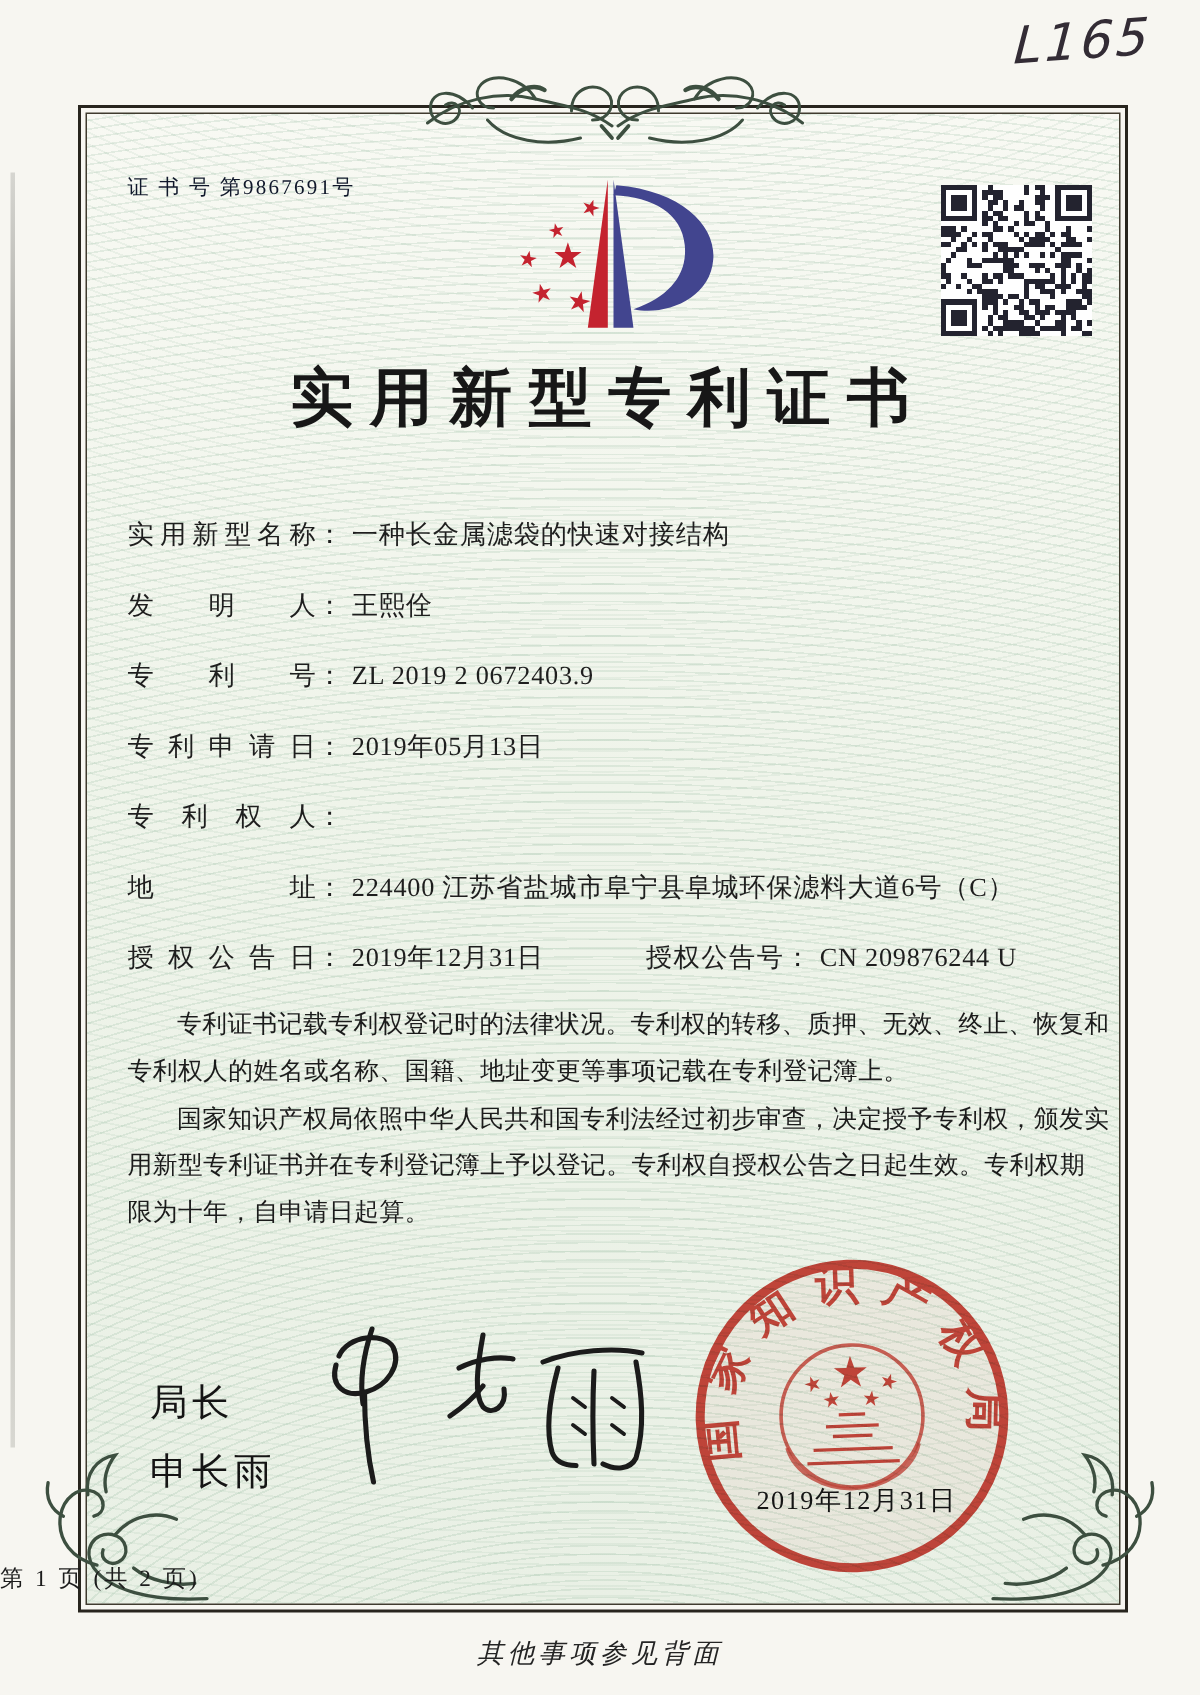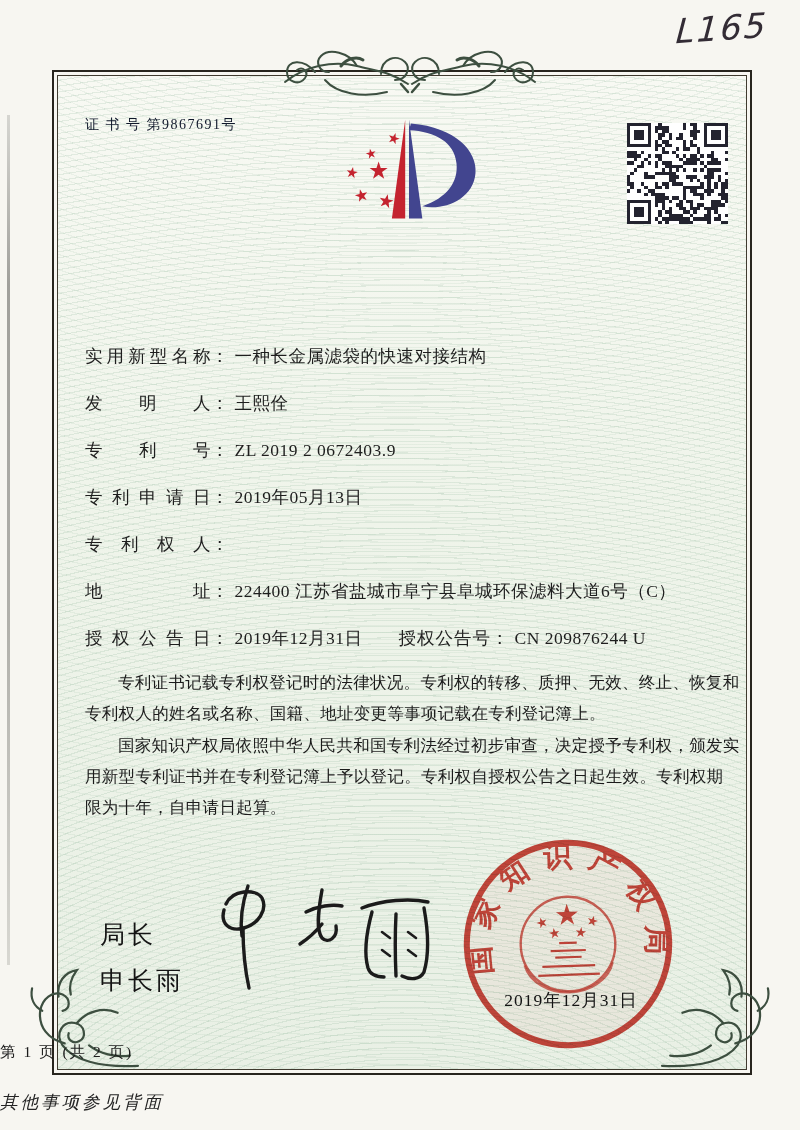--- a/index.html
+++ b/index.html
@@ -50,31 +50,31 @@
   }
   .fields { position:absolute; left:85px; top:343px; right:58px; }
   .frow { display:flex; align-items:baseline; font-size:17.5px; line-height:26px; margin-bottom:21px; white-space:nowrap; }
   .flabel {
     display:inline-block; width:126px;
     text-align:justify; text-align-last:justify;
     letter-spacing:.5px;
   }
   .fcolon { display:inline-block; margin-right:6px; }
   .fvalue { letter-spacing:.5px; }
-  .grant-pair2 { margin-left:36px; }
+  .grant-pair2 { margin-left:68px; }
   .flabel2 { letter-spacing:1px; }
   .paras { position:absolute; left:85px; top:668px; right:60px; font-size:16.5px; line-height:1.86; color:#1b1b1b; }
   .paras p { text-indent:2em; letter-spacing:.3px; margin-bottom:2px; }
   .sig-block { position:absolute; left:100px; top:918px; font-size:25px; letter-spacing:3px; color:#141414; }
   .sig-block div { margin-bottom:13px; }
   .sig-svg { position:absolute; left:212px; top:880px; }
   .seal { position:absolute; left:458px; top:834px; width:220px; height:220px; mix-blend-mode:multiply; opacity:.93; transform:rotate(-2deg); }
   .seal-date { position:absolute; left:455px; width:232px; top:988px; text-align:center; font-size:17.5px; color:#141414; letter-spacing:1px; z-index:5; }
   .page-info { position:absolute; left:0; right:0; top:1042px; text-align:left; font-size:15.5px; letter-spacing:2px; color:#1c1c1c; }
-  .back-note { position:absolute; left:0; right:0; top:1090px; font-size:17.5px; letter-spacing:3px; color:#242424; font-style:italic; }
+  .back-note { position:absolute; left:0; right:0; top:1090px; text-align:center; font-size:17.5px; letter-spacing:3px; color:#242424; font-style:italic; }
 </style>
 </head>
 <body>
 
 <div class="sheet">
 
   <div class="scan-edge"></div>
 
   <div class="handwritten">L165</div>
 
@@ -433,20 +433,21 @@
         <rect x="15" y="28" width="1" height="1"></rect>
         <rect x="16" y="28" width="1" height="1"></rect>
         <rect x="17" y="28" width="1" height="1"></rect>
         <rect x="18" y="28" width="1" height="1"></rect>
         <rect x="23" y="28" width="1" height="1"></rect>
         <rect x="27" y="28" width="1" height="1"></rect>
         <rect x="28" y="28" width="1" height="1"></rect>
       </g>
   </svg>
 
+  <div class="title">实用新型专利证书</div>
 
   <div class="fields">
     <div class="frow">
       <span class="flabel">实用新型名称</span>
         <span class="fcolon">：</span>
         <span class="fvalue">一种长金属滤袋的快速对接结构</span>
     </div>
     <div class="frow">
       <span class="flabel">发明人</span>
         <span class="fcolon">：</span>

